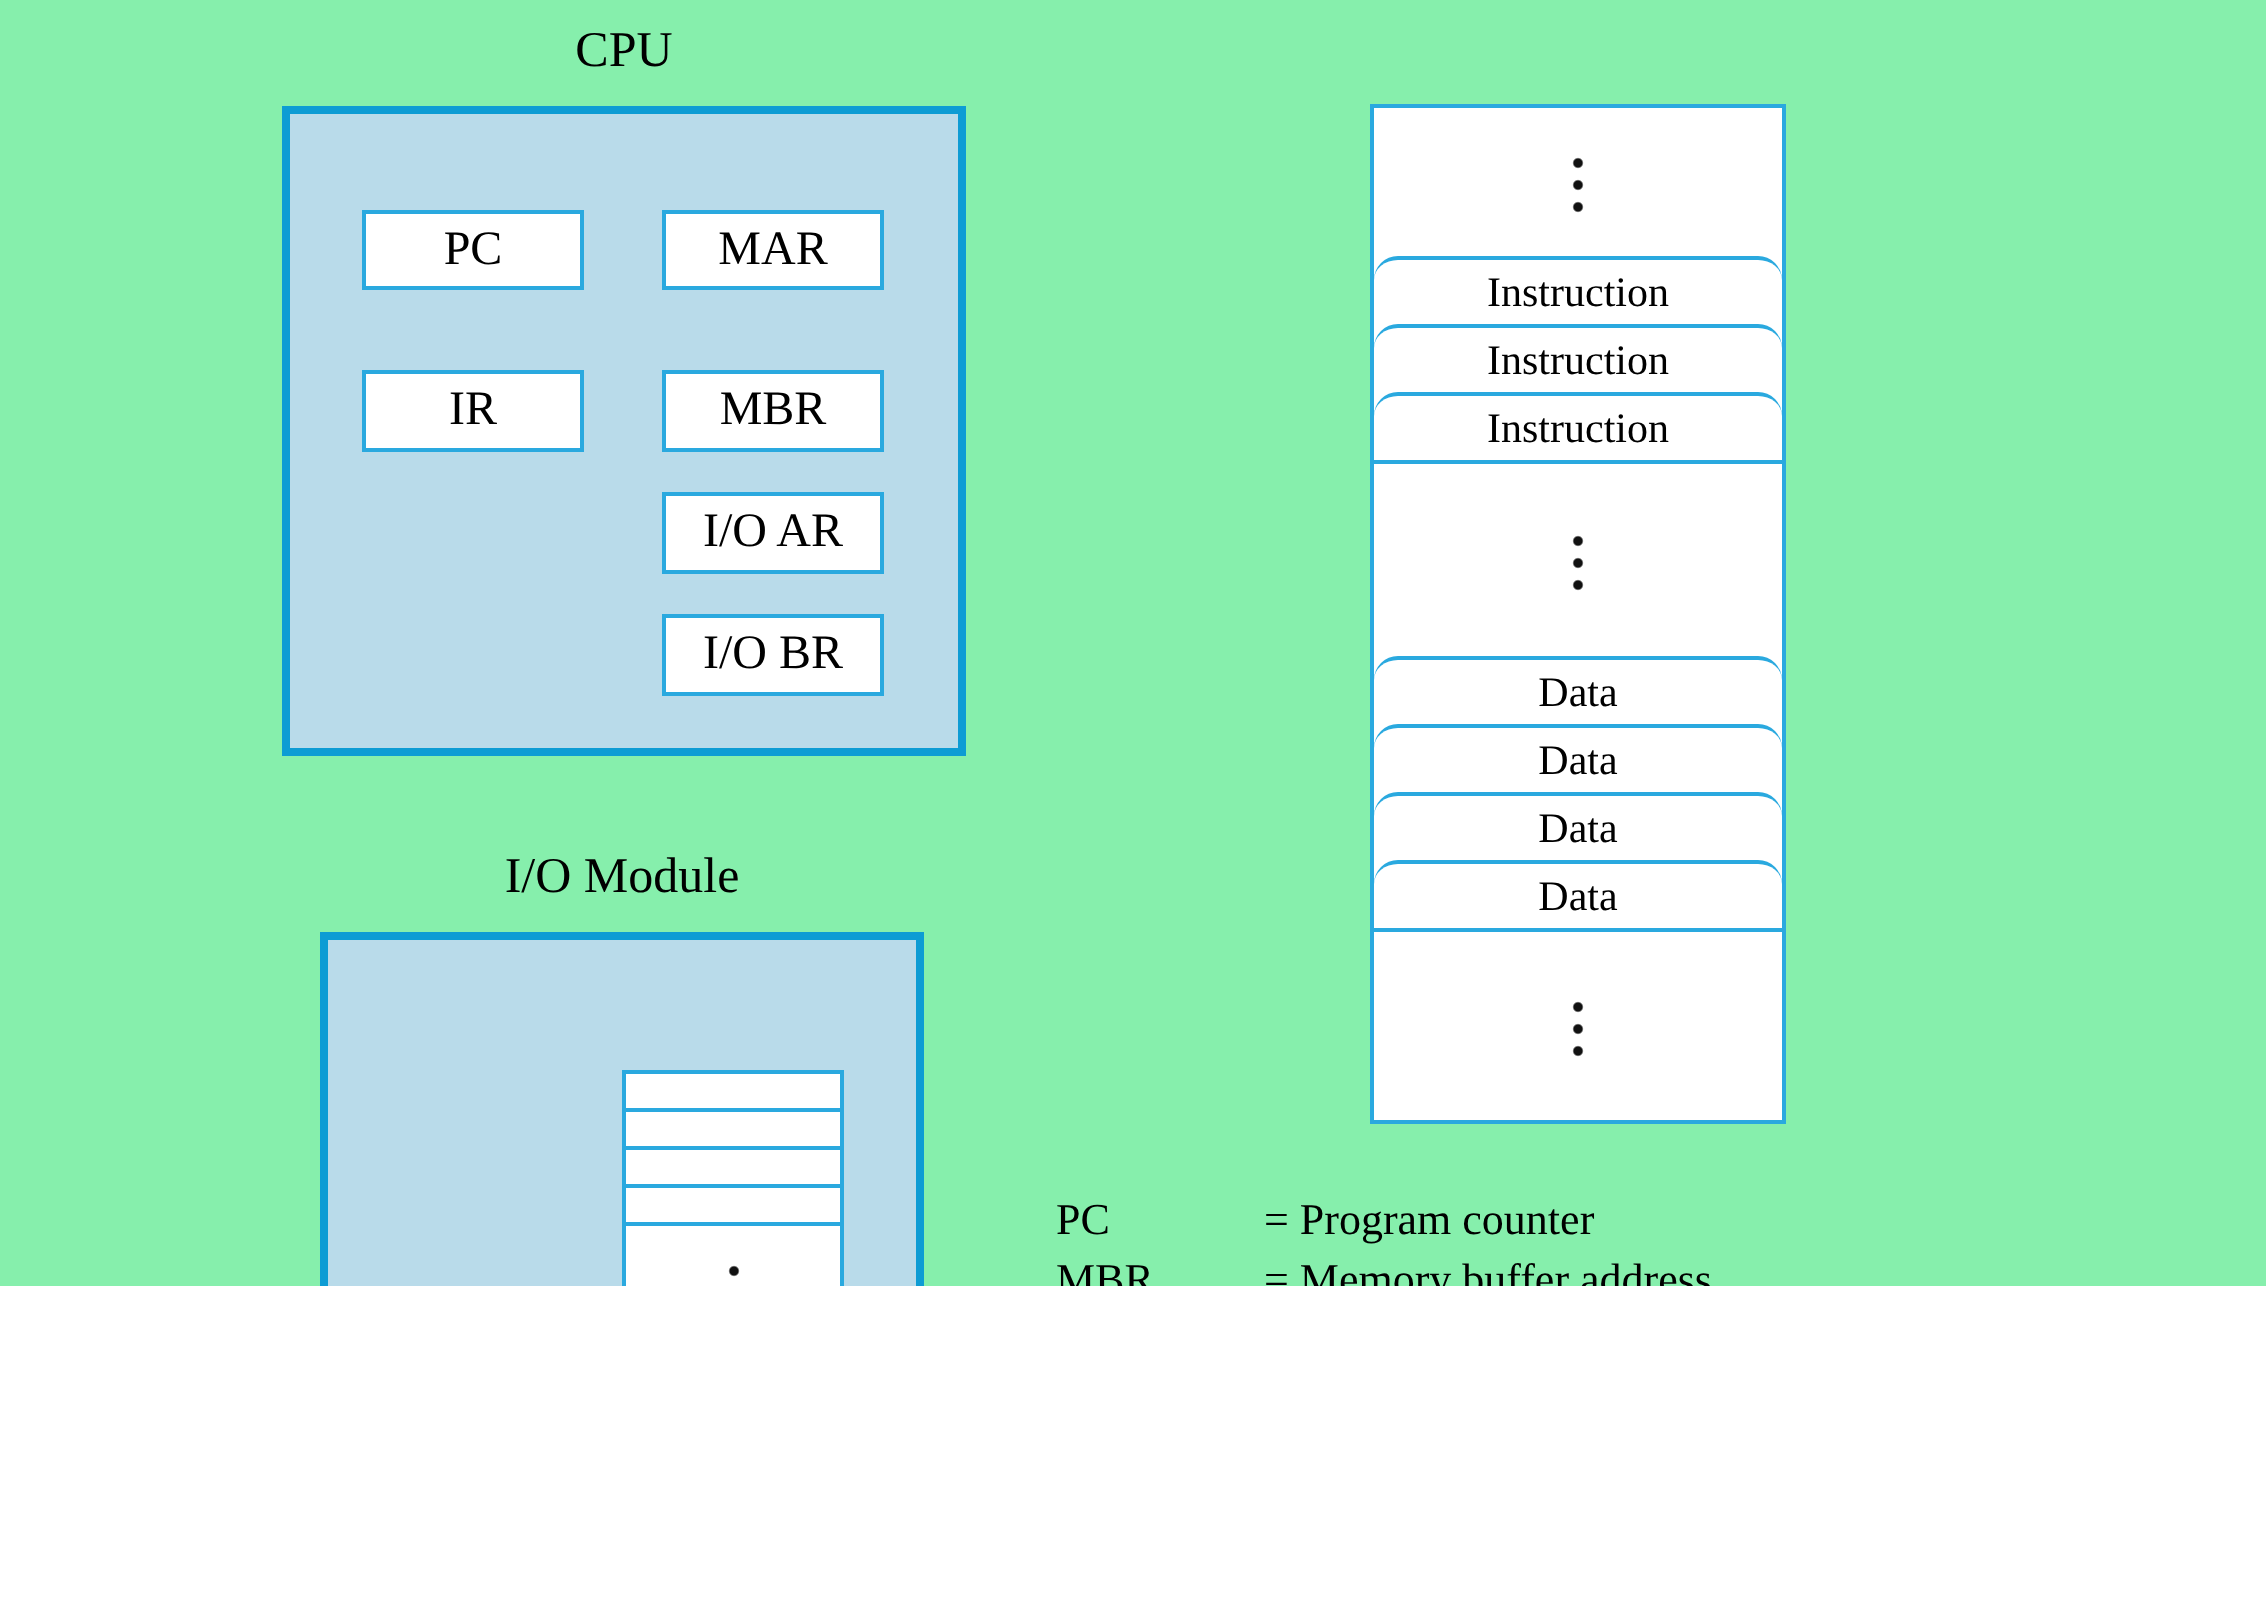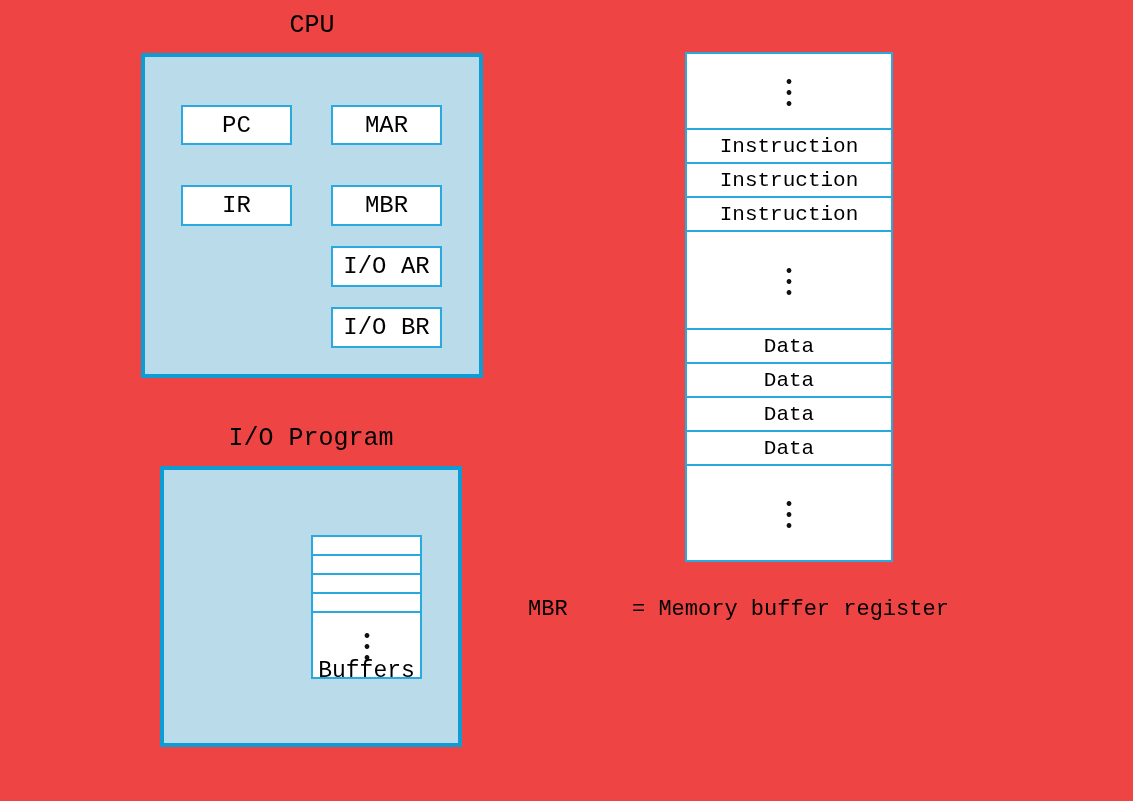--- a/index.html
+++ b/index.html
@@ -1,21 +1,21 @@
 <!DOCTYPE html>
 <html><head>
 <meta charset="utf-8">
 <style>
   html, body { margin: 0; padding: 0; background: #ffffff; }
   .canvas {
     position: relative;
     width: 1133px;
-    height: 801px;
-    background: #ef4444;
-    font-family: Liberation Mono, monospace;
+    height: 643px;
+    background: #86efac;
+    font-family: Liberation Serif, serif;
     color: #000000;
     overflow: hidden;
   }
   .title {
     position: absolute;
     text-align: center;
     font-size: 25px;
     line-height: 28px;
     white-space: nowrap;
   }
@@ -49,21 +49,21 @@
   .mem-row {
     box-sizing: border-box;
     display: flex;
     align-items: center;
     justify-content: center;
     font-size: 21px;
     border-top: 2px solid #2aa9df;
   }
   .mem-row:first-child { border-top: none; }
   .h-ell-top { height: 74px; }
-  .h-cell    { height: 34px; }
+  .h-cell    { height: 34px; border-radius: 12px; }
   .h-ell-mid { height: 98px; }
   .h-ell-bot { flex: 1; }
   .vdots {
     width: 8px;
     height: 31px;
     background-image: radial-gradient(circle, #111111 2px, rgba(0,0,0,0) 2.8px);
     background-size: 8px 11px;
     background-repeat: repeat-y;
     background-position: center 0;
   }
@@ -135,35 +135,38 @@
     </div>
     <div class="mem-row h-cell">Data</div>
     <div class="mem-row h-cell">Data</div>
     <div class="mem-row h-cell">Data</div>
     <div class="mem-row h-cell">Data</div>
     <div class="mem-row h-ell-bot">
       <span class="vdots"></span>
     </div>
   </div>
 
-  <div class="title" style="left:160px; top:425px; width:302px;">I/O Program</div>
+  <div class="title" style="left:160px; top:425px; width:302px;">I/O Module</div>
 
   <div class="bluebox" style="left:160px; top:466px; width:302px; height:281px;"></div>
 
   <div class="bufstack">
     <div class="buf-row"></div>
     <div class="buf-row"></div>
     <div class="buf-row"></div>
     <div class="buf-row"></div>
     <div class="buf-ell">
       <span class="vdots"></span>
     </div>
   </div>
 
   <div class="buffers-label">Buffers</div>
 
   <div class="legend">
     <div class="legend-row">
-      <span class="legend-abbr">MBR</span><span>= Memory buffer register</span>
+      <span class="legend-abbr">PC</span><span>= Program counter</span>
+    </div>
+    <div class="legend-row">
+      <span class="legend-abbr">MBR</span><span>= Memory buffer address</span>
     </div>
   </div>
 
 </div>
 
 </body></html>

